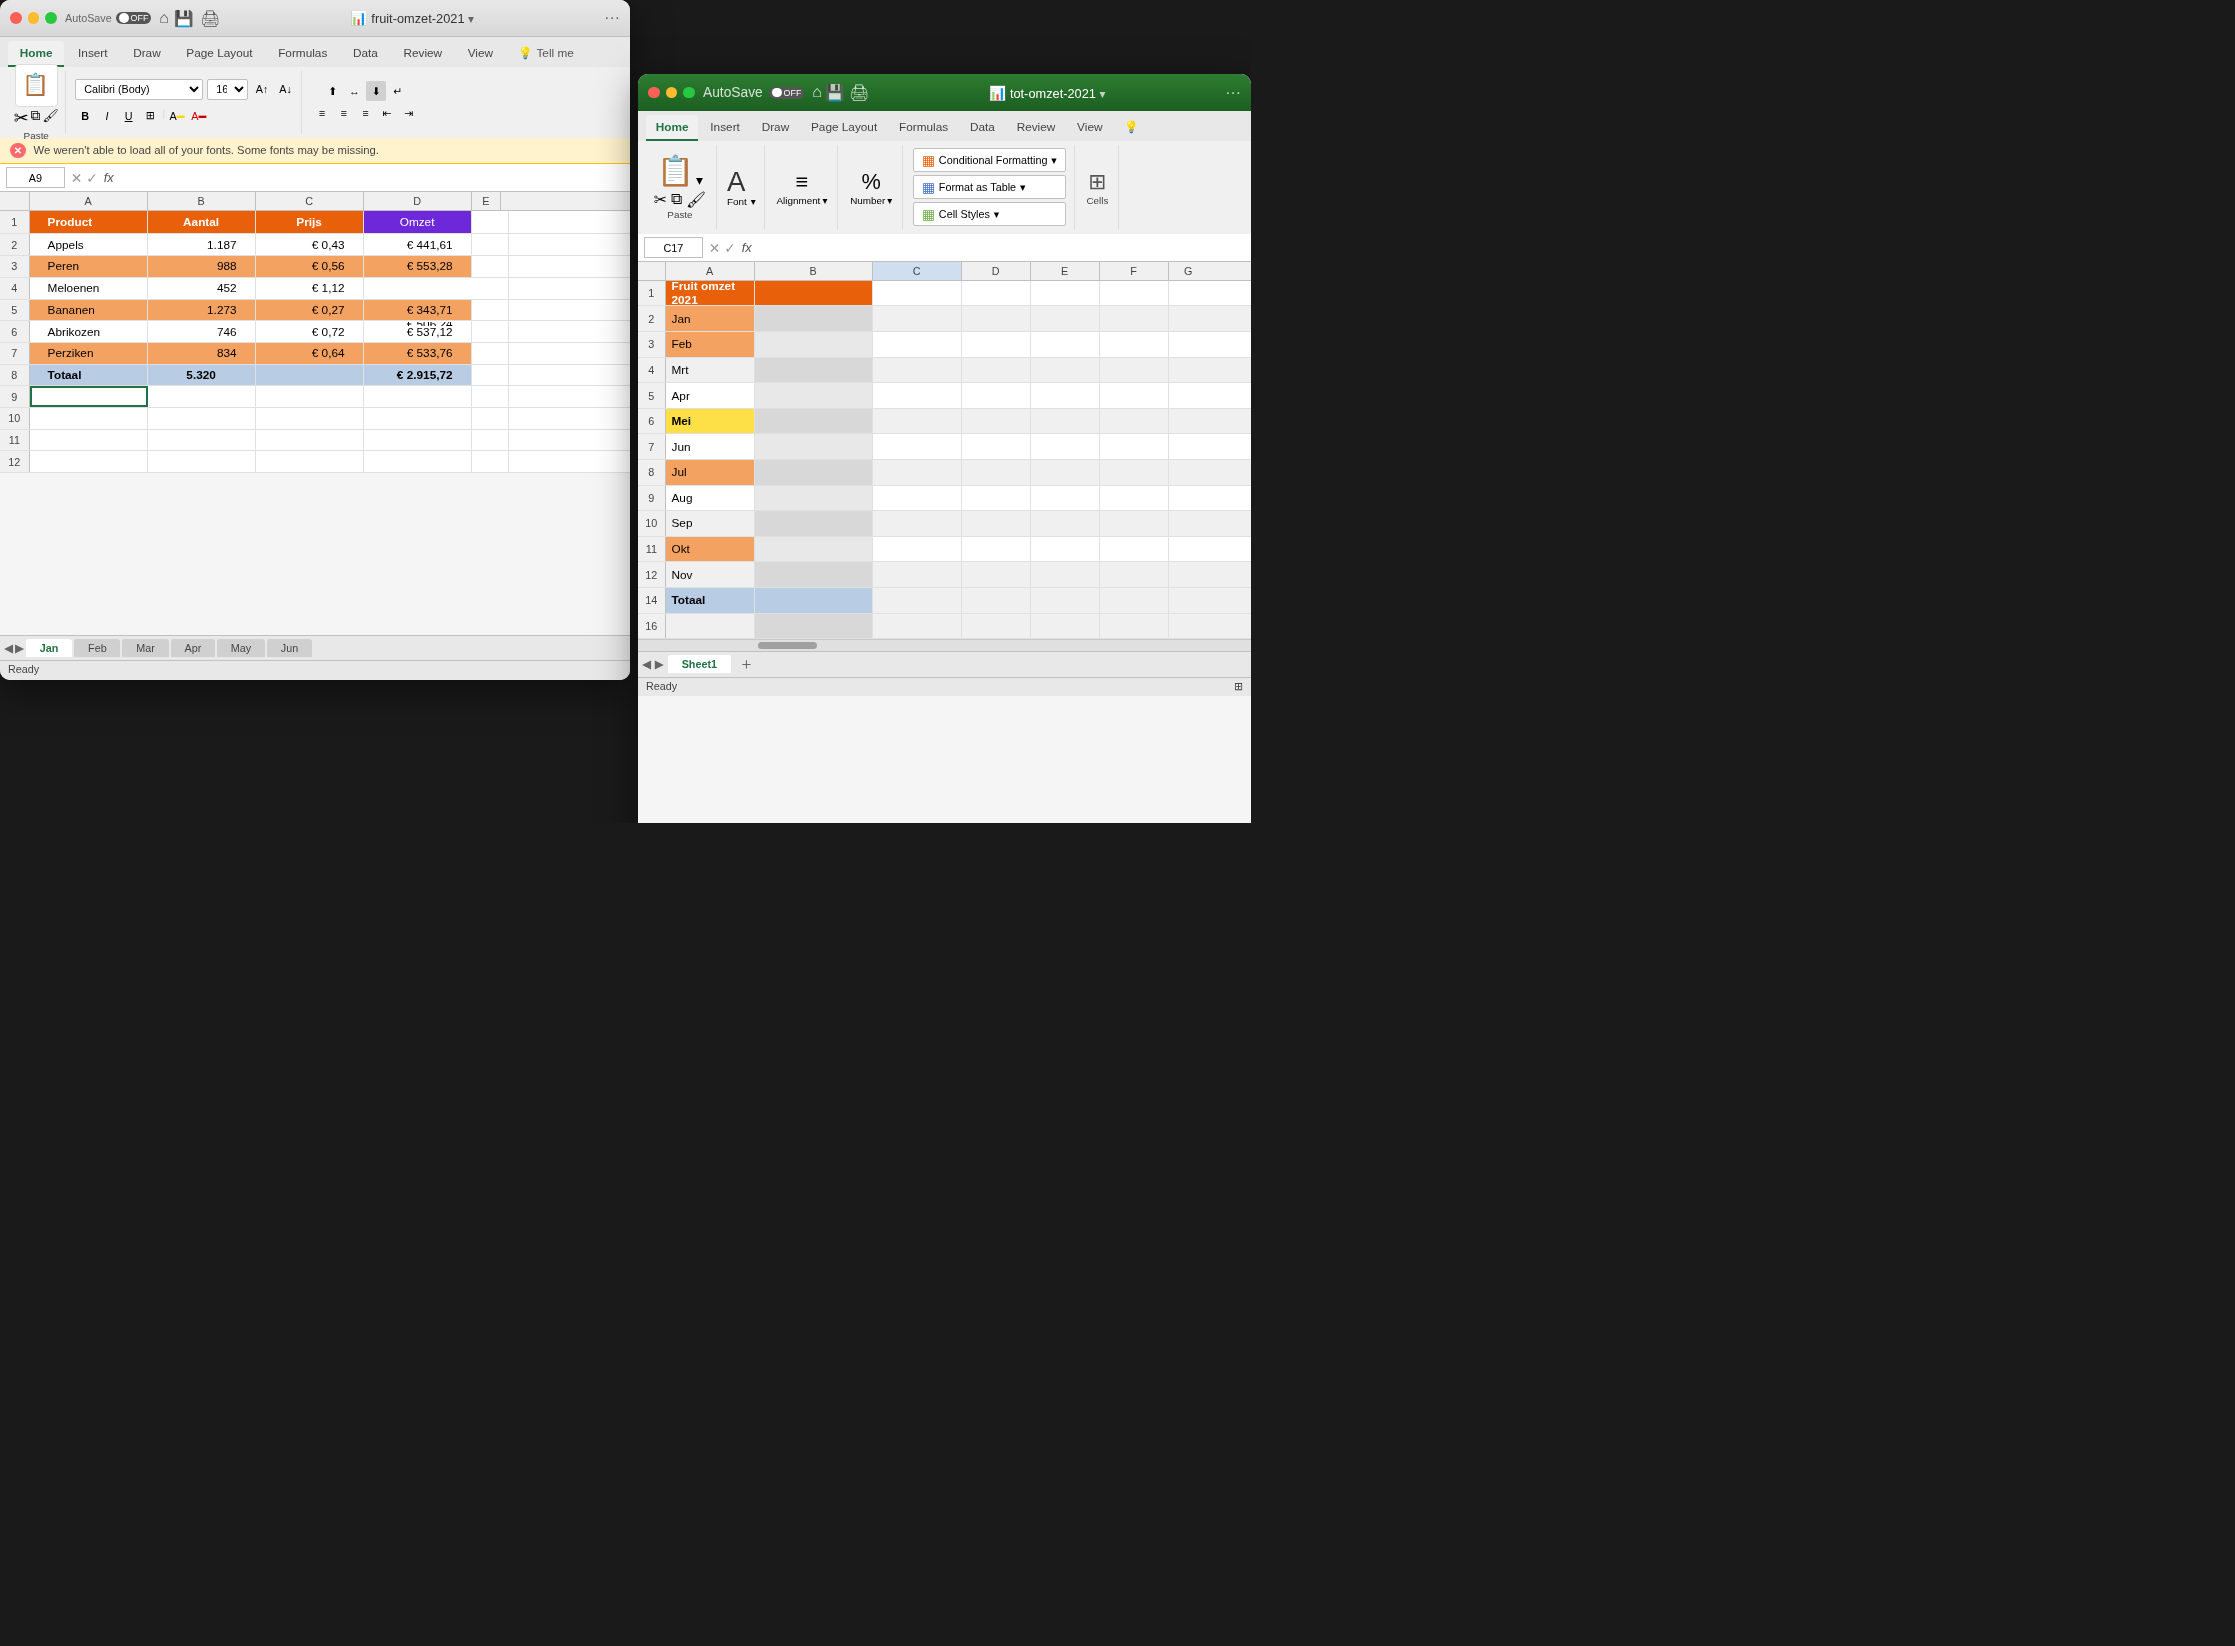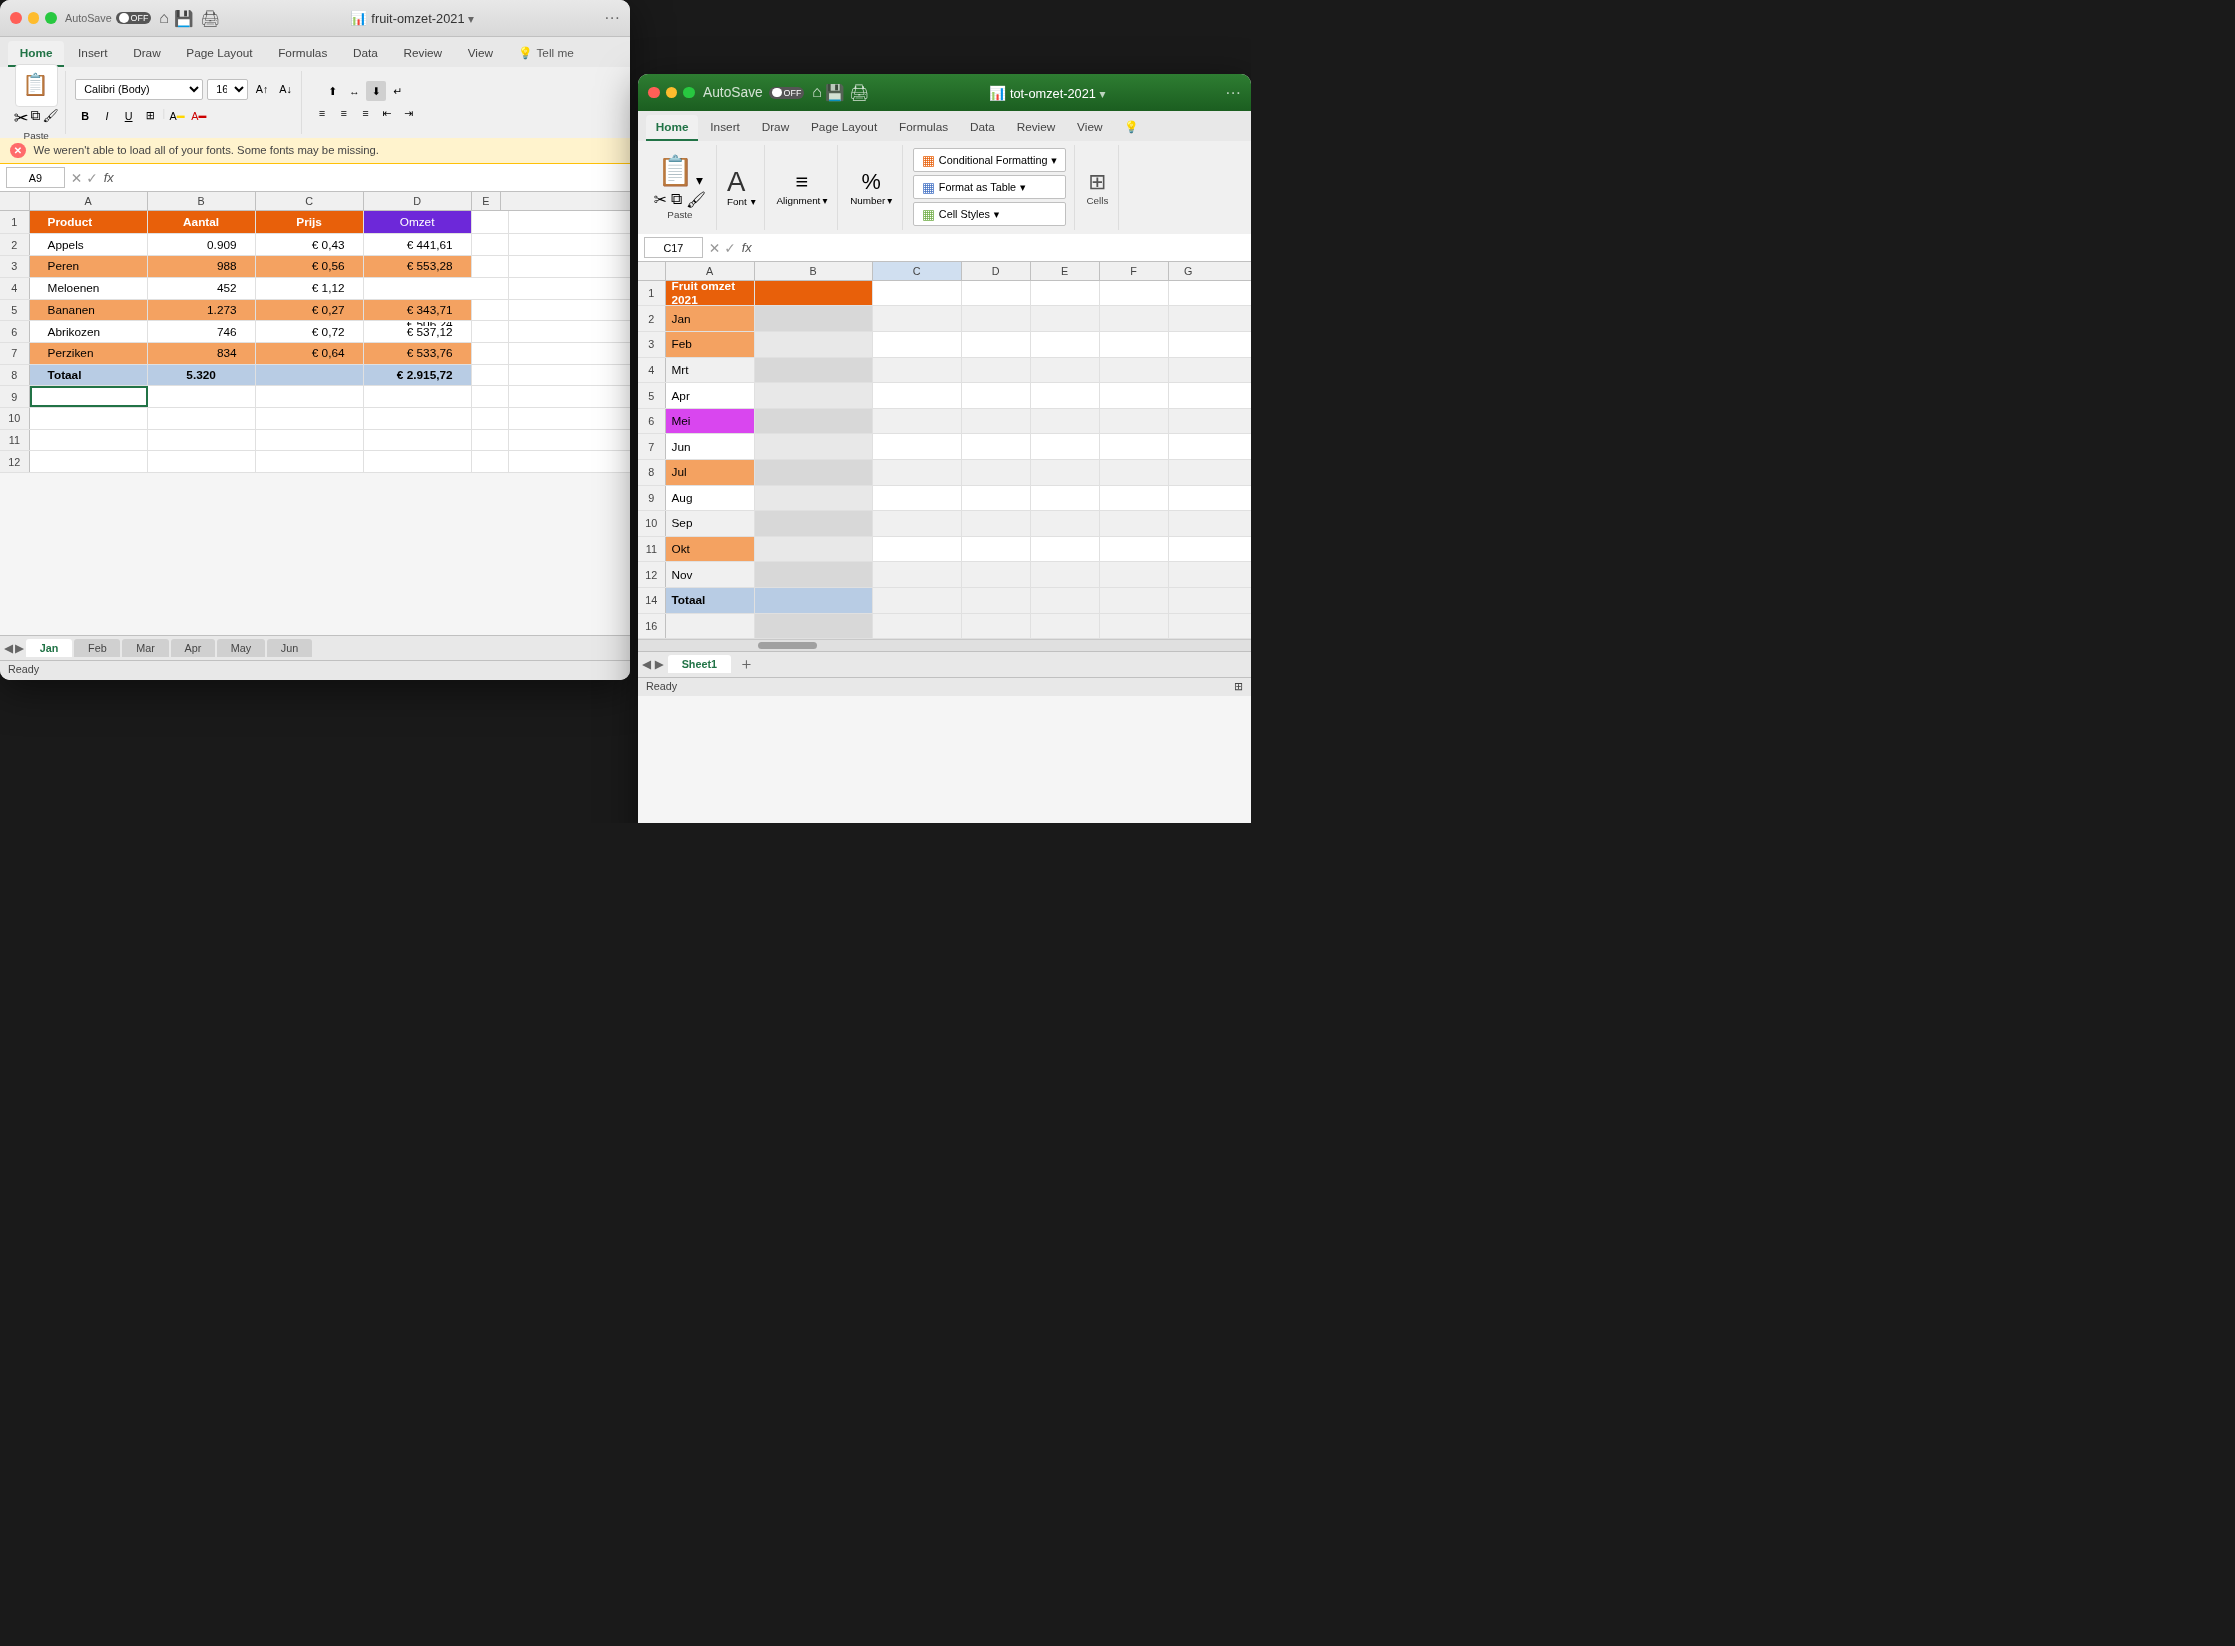--- a/index.html
+++ b/index.html
@@ -576,21 +576,21 @@
         <div class="ss-cell" style="width:118px;background:#e8600a;color:white;font-weight:bold;justify-content:flex-start;">Product</div>
         <div class="ss-cell" style="width:108px;background:#e8600a;color:white;font-weight:bold;justify-content:center;">Aantal</div>
         <div class="ss-cell" style="width:108px;background:#e8600a;color:white;font-weight:bold;justify-content:center;">Prijs</div>
         <div class="ss-cell" style="width:108px;background:#6d28d9;color:white;font-weight:normal;justify-content:center;">Omzet</div>
         <div class="ss-cell" style="width:29.6px;"></div>
       </div>
 
       <div class="ss-row">
         <div class="row-num">2</div>
         <div class="ss-cell" style="width:118px;">Appels</div>
-        <div class="ss-cell" style="width:108px;justify-content:flex-end;">0.909</div>
+        <div class="ss-cell" style="width:108px;justify-content:flex-end;">1.187</div>
         <div class="ss-cell" style="width:108px;justify-content:flex-end;">€ 0,43</div>
         <div class="ss-cell" style="width:108px;justify-content:flex-end;">€ 441,61</div>
         <div class="ss-cell" style="width:29.6px;"></div>
       </div>
 
       <div class="ss-row">
         <div class="row-num">3</div>
         <div class="ss-cell" style="width:118px;background:#f4a261;">Peren</div>
         <div class="ss-cell" style="width:108px;background:#f4a261;justify-content:flex-end;">988</div>
         <div class="ss-cell" style="width:108px;background:#f4a261;justify-content:flex-end;">€ 0,56</div>
@@ -871,21 +871,21 @@
       <div class="ss2-cell" style="width:118px;background:#e8e8e8;"></div>
       <div class="ss2-cell" style="width:89px;"></div>
       <div class="ss2-cell" style="width:69px;"></div>
       <div class="ss2-cell" style="width:69px;"></div>
       <div class="ss2-cell" style="width:69px;"></div>
       <div class="ss2-cell" style="width:39px;border-right:none;"></div>
     </div>
 
     <div class="ss2-row" style="background:#f0f0f0;">
       <div class="ss2-row-num">6</div>
-      <div class="ss2-cell" style="width:89px;background:#d946ef;">Mei</div>
+      <div class="ss2-cell" style="width:89px;background:#fde047;font-weight:bold;">Mei</div>
       <div class="ss2-cell" style="width:118px;background:#d8d8d8;"></div>
       <div class="ss2-cell" style="width:89px;"></div>
       <div class="ss2-cell" style="width:69px;"></div>
       <div class="ss2-cell" style="width:69px;"></div>
       <div class="ss2-cell" style="width:69px;"></div>
       <div class="ss2-cell" style="width:39px;border-right:none;"></div>
     </div>
 
     <div class="ss2-row">
       <div class="ss2-row-num">7</div>

